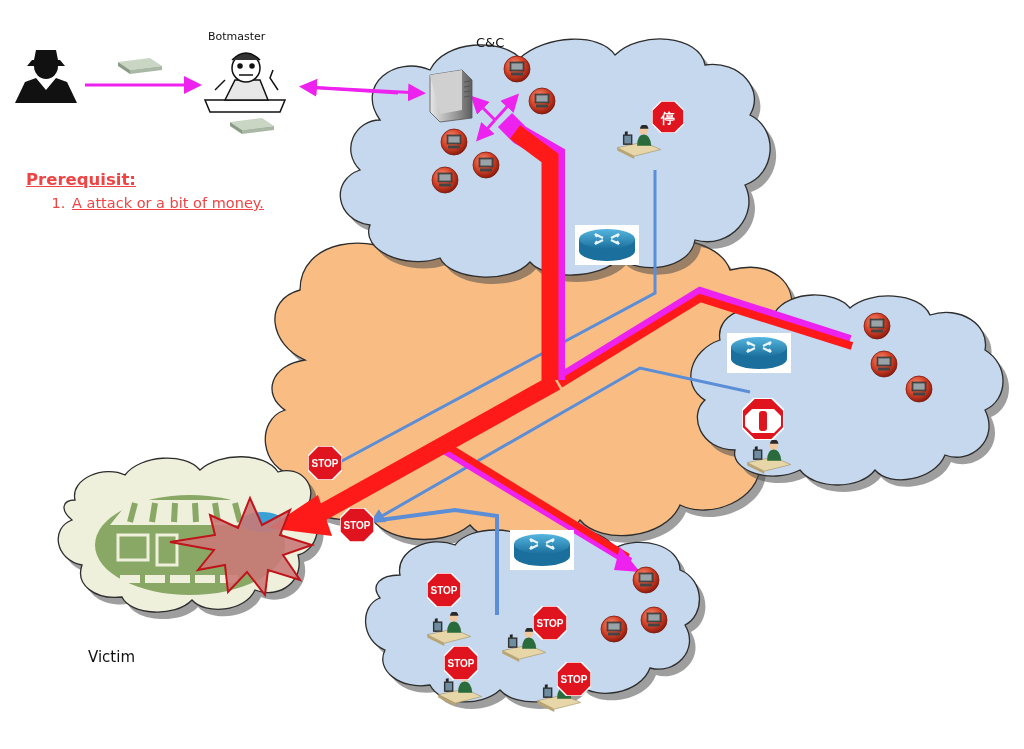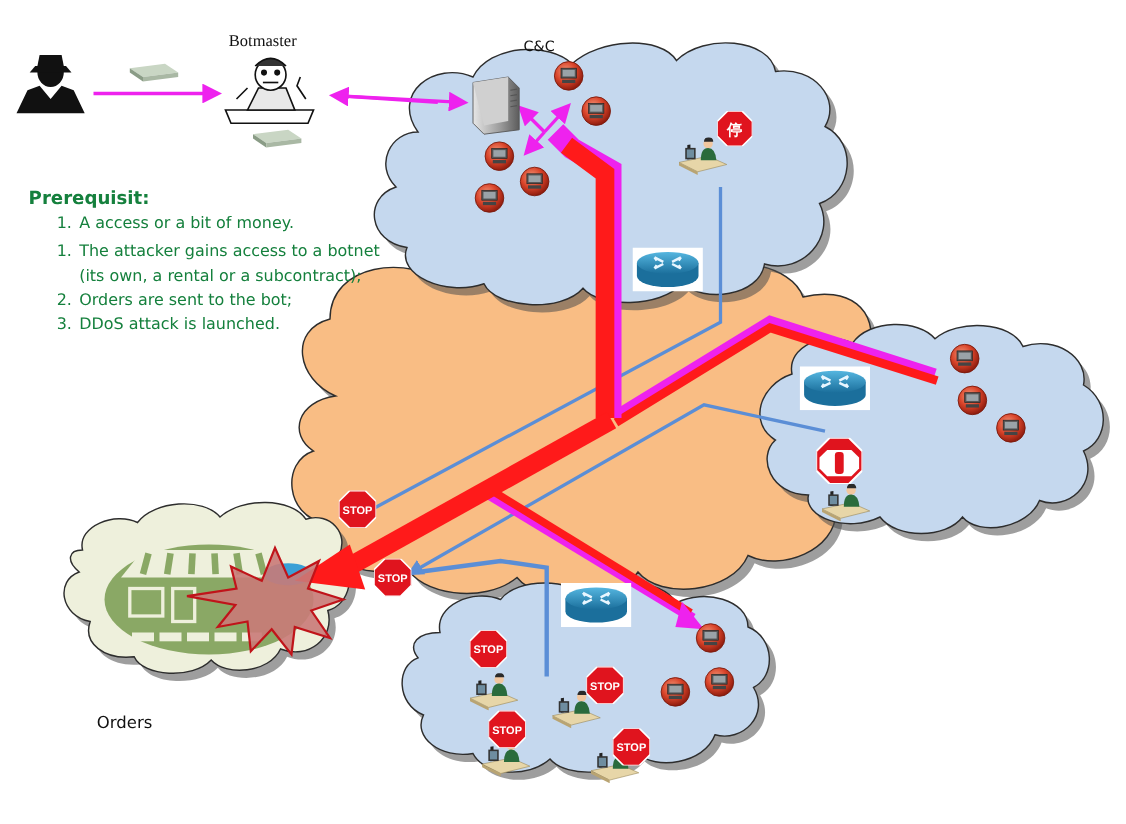--- a/index.html
+++ b/index.html
@@ -1,19 +1,19 @@
 <!DOCTYPE html>
 <html><head>
 <meta charset="utf-8">
 <style>
   html,body{margin:0;padding:0;background:#ffffff;}
   body{width:1024px;height:749px;position:relative;overflow:hidden;font-family:"DejaVu Sans",sans-serif;}
   svg#diagram{position:absolute;left:0;top:0;}
   .lbl{position:absolute;color:#111;font-family:"DejaVu Sans",sans-serif;font-size:14px;}
-  .info{position:absolute;left:26px;top:168px;width:330px;color:#15803d;}
+  .info{position:absolute;left:26px;top:168px;width:330px;color:#ef4444;text-decoration:underline;}
   .info h3{margin:0;font-size:16.5px;font-weight:bold;line-height:24px;}
   .info ol{margin:0 0 4px 0;padding-left:44px;font-size:14.5px;line-height:22px;}
   .info ol li{padding-left:2px;}
   .stoptext{font-family:"Liberation Sans",sans-serif;font-weight:bold;font-size:10px;fill:#fff;}
 </style>
 </head>
 <body>
 
 <svg id="diagram" width="1024" height="749" viewBox="0 0 1024 749" xmlns="http://www.w3.org/2000/svg">
   <defs>
@@ -253,27 +253,22 @@
         <use href="#stop" x="444" y="646" width="34" height="34"></use>
         <text class="stoptext" x="461" y="667" text-anchor="middle">STOP</text>
       </g>
     <g>
         <use href="#stop" x="557" y="662" width="34" height="34"></use>
         <text class="stoptext" x="574" y="683" text-anchor="middle">STOP</text>
       </g>
   </g>
 </svg>
 
-<div class="lbl" style="left:208px;top:30px;font-size:15px;font-family:Liberation Serif, serif;">Botmaster</div>
+<div class="lbl" style="left:208px;top:30px;font-size:11px;">Botmaster</div>
 <div class="lbl" style="left:440px;top:35px;font-size:13px;margin-left:36px;">C&amp;C</div>
-<div class="lbl" style="left:88px;top:648px;font-size:15px;">Orders</div>
+<div class="lbl" style="left:88px;top:648px;font-size:15px;">Victim</div>
 
 <div class="info">
   <h3>Prerequisit:</h3>
   <ol>
-    <li>A access or a bit of money.</li>
-  </ol>
-  <ol>
-    <li>The attacker gains access to a botnet (its own, a rental or a subcontract);</li>
-    <li>Orders are sent to the bot;</li>
-    <li>DDoS attack is launched.</li>
+    <li>A attack or a bit of money.</li>
   </ol>
 </div>
 
 </body></html>

